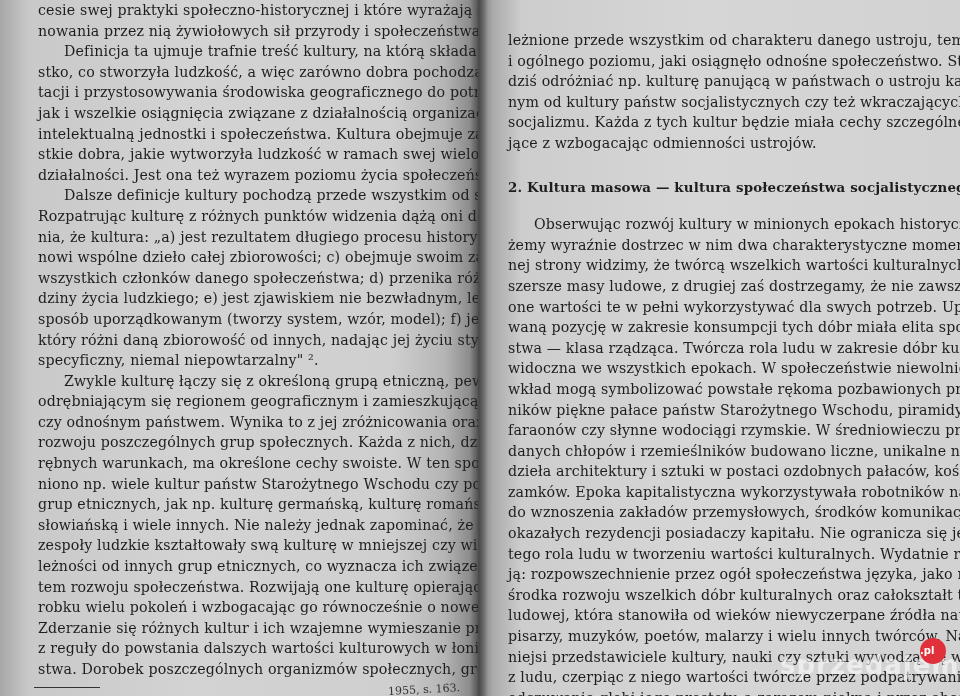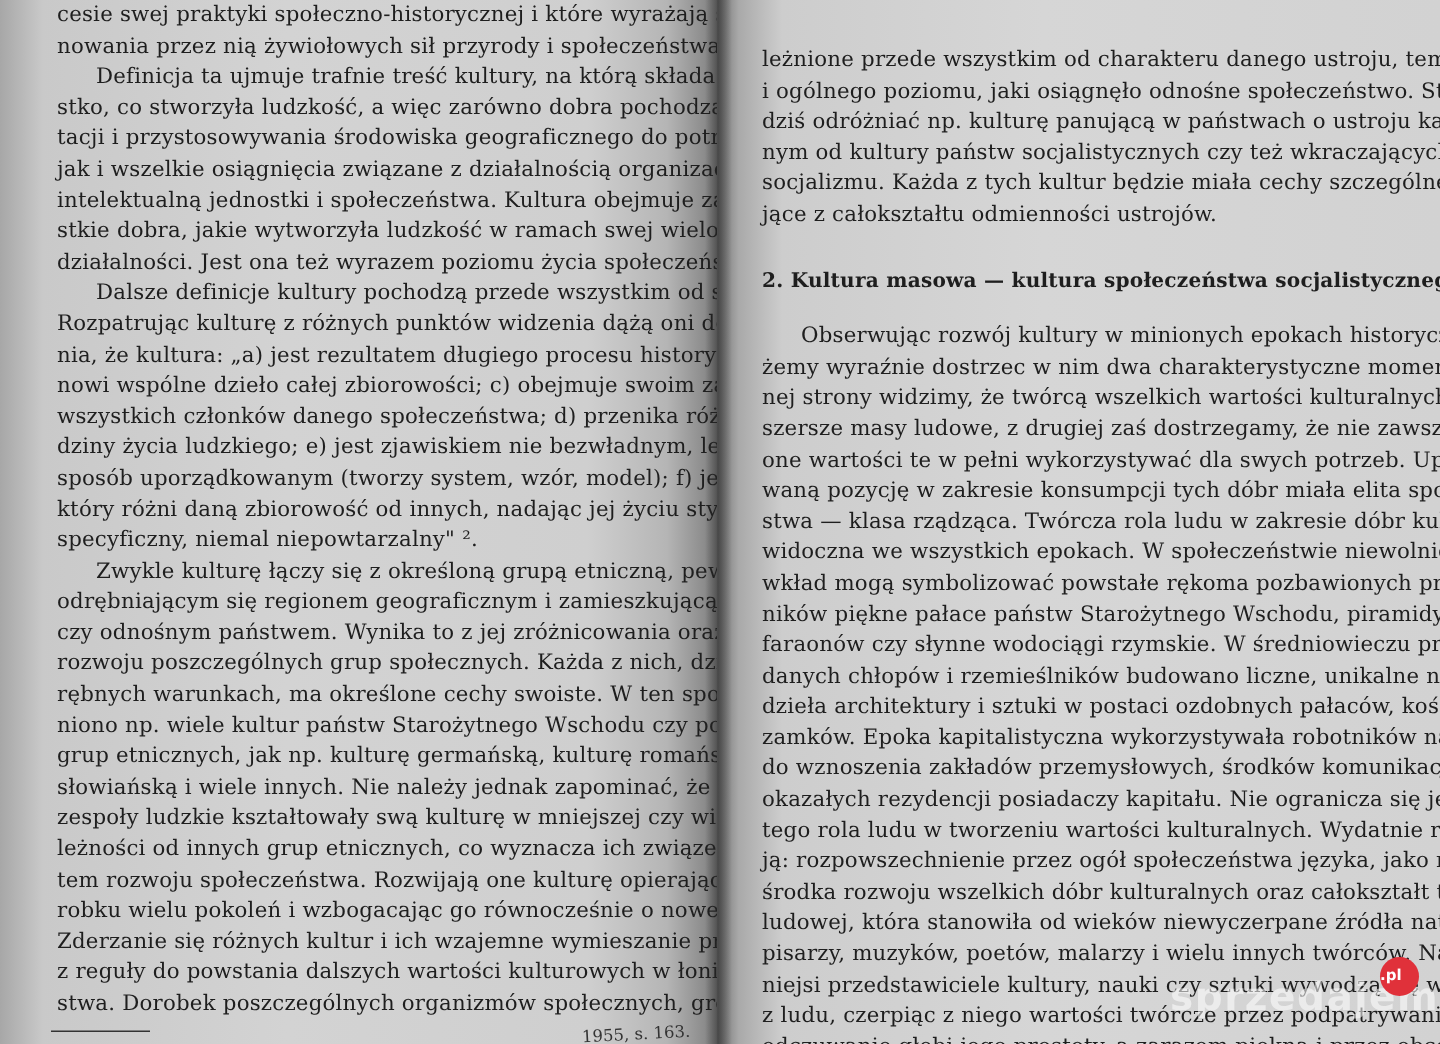--- a/index.html
+++ b/index.html
@@ -95,21 +95,21 @@
     <div class="footnote-text">1955, s. 163.</div>
   </div>
 
   <div class="page page-right">
     <div class="text-block right-text">
       <span class="line">leżnione przede wszystkim od charakteru danego ustroju, tempa rozwoju</span>
       <span class="line">i ogólnego poziomu, jaki osiągnęło odnośne społeczeństwo. Stąd możemy</span>
       <span class="line">dziś odróżniać np. kulturę panującą w państwach o ustroju kapitalistycz-</span>
       <span class="line">nym od kultury państw socjalistycznych czy też wkraczających na drogę</span>
       <span class="line">socjalizmu. Każda z tych kultur będzie miała cechy szczególne, wynika-</span>
-      <span class="line">jące z całokształtu odmienności ustrojów.</span>
+      <span class="line">jące z wzbogacając odmienności ustrojów.</span>
 
       <span class="section-heading">2. Kultura masowa — kultura społeczeństwa socjalistycznego</span>
 
       <span class="line indent">Obserwując rozwój kultury w minionych epokach historycznych mo-</span>
       <span class="line">żemy wyraźnie dostrzec w nim dwa charakterystyczne momenty. Z jed-</span>
       <span class="line">nej strony widzimy, że twórcą wszelkich wartości kulturalnych były naj-</span>
       <span class="line">szersze masy ludowe, z drugiej zaś dostrzegamy, że nie zawsze mogły</span>
       <span class="line">one wartości te w pełni wykorzystywać dla swych potrzeb. Uprzywilejo-</span>
       <span class="line">waną pozycję w zakresie konsumpcji tych dóbr miała elita społeczeń-</span>
       <span class="line">stwa — klasa rządząca. Twórcza rola ludu w zakresie dóbr kultury jest</span>

